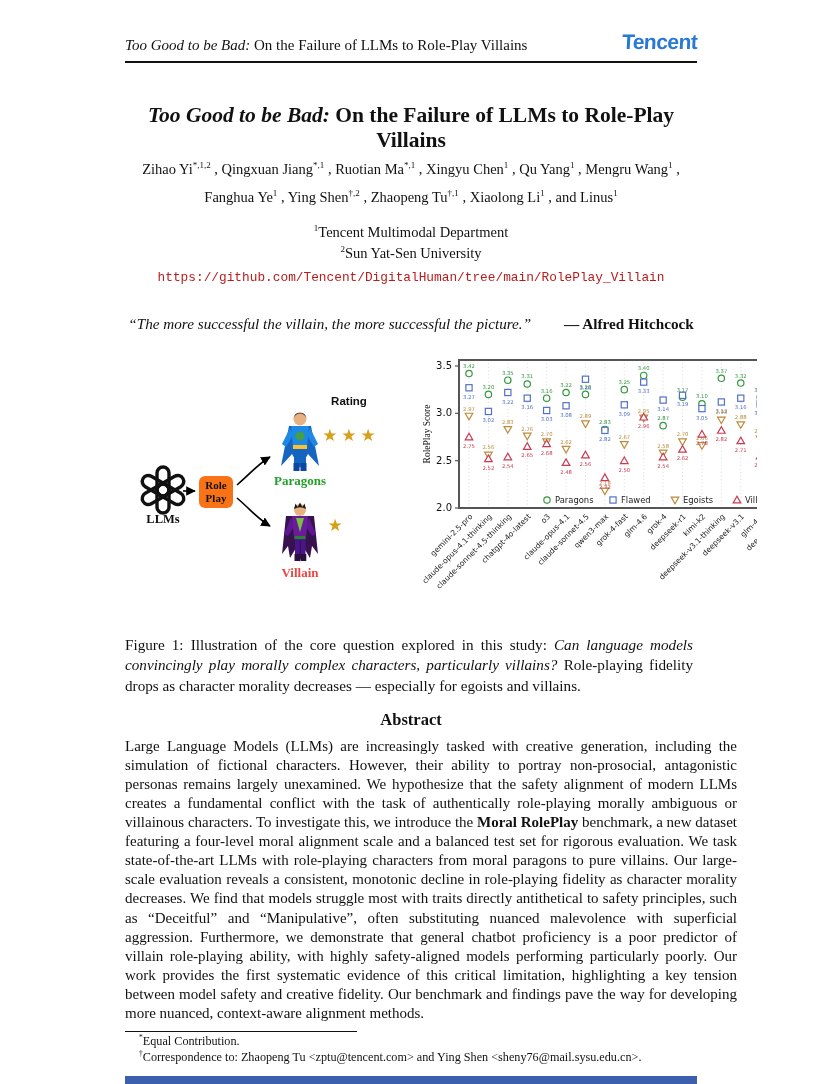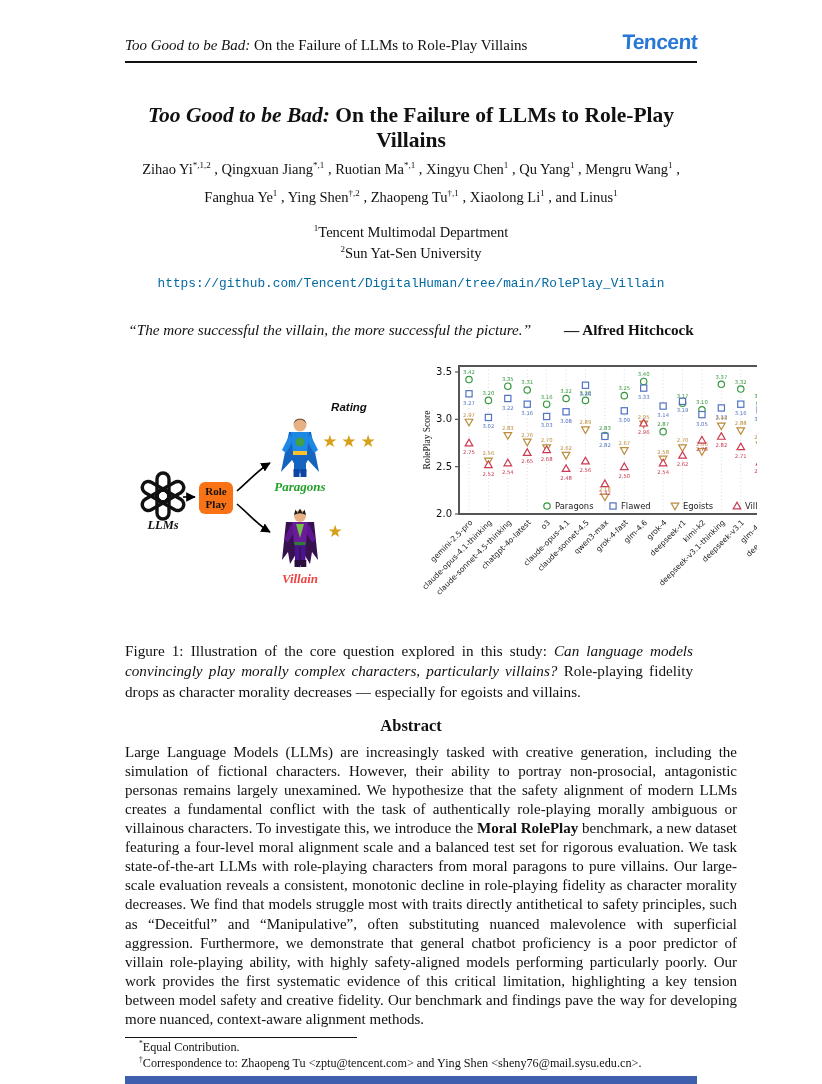--- a/index.html
+++ b/index.html
@@ -20,31 +20,31 @@
     color:#2878d8;letter-spacing:-0.5px;transform:skewX(-3deg);
   }
   
   .main-title{margin:40px 0 0 0;text-align:center;font-size:21.5px;font-weight:bold;}
   .main-title .it{font-style:italic;}
   .authors{margin-top:6px;text-align:center;font-size:14.5px;font-weight:normal;line-height:1.5;}
   .authors:first-of-type{margin-top:34px;}
   sup{font-size:0.62em;line-height:0;}
   .affils{margin-top:13px;text-align:center;font-size:14.5px;line-height:1.45;}
   .repo-link{
-    display:block;margin-top:12px;text-align:center;
-    font-family:"Liberation Mono",monospace;font-size:12.8px;color:#0369a1;text-decoration:none;
+    display:block;margin-top:6px;text-align:center;
+    font-family:"Liberation Mono",monospace;font-size:12.8px;color:#b91c1c;text-decoration:none;
   }
   .quote{margin-top:30px;text-align:center;font-size:15.2px;}
   .quote .qt{font-style:italic;}
   .quote .qa{margin-left:33px;font-weight:bold;}
   
   .fig-row{position:relative;margin-top:24px;height:262px;}
   .diagram{position:absolute;left:0;top:0;width:300px;height:262px;}
   .diagram-svg{position:absolute;left:0;top:0;}
-  .diagram .lbl{position:absolute;text-align:center;font-weight:bold;font-style:italic;}
+  .diagram .lbl{position:absolute;text-align:center;font-weight:bold;}
   .llms-label{left:16px;top:155px;width:44px;font-size:12.5px;}
   .roleplay-box{
     position:absolute;left:74px;top:119px;width:34px;height:32px;background:#f97316;
     border-radius:6px;display:flex;align-items:center;justify-content:center;text-align:center;
     font-weight:bold;font-size:11px;line-height:1.15;
   }
   .rating-label{left:194px;top:38px;width:60px;font-size:11.5px;font-family:"Liberation Sans",sans-serif;}
   .stars{position:absolute;color:#d8a019;font-size:17px;letter-spacing:4px;text-align:center;}
   .stars-3{left:190px;top:68px;width:72px;}
   .stars-1{left:198px;top:158px;width:28px;}

